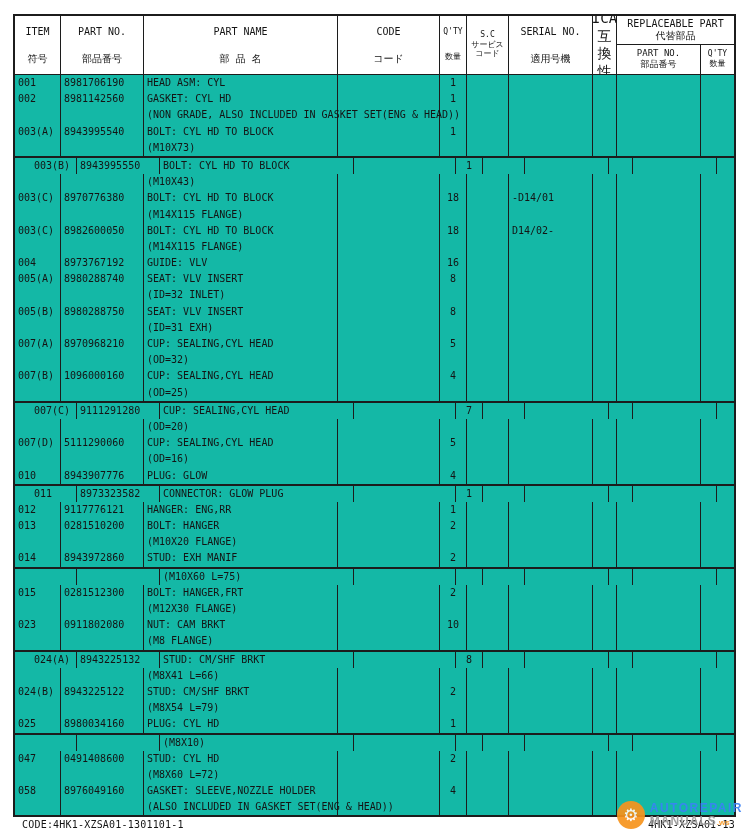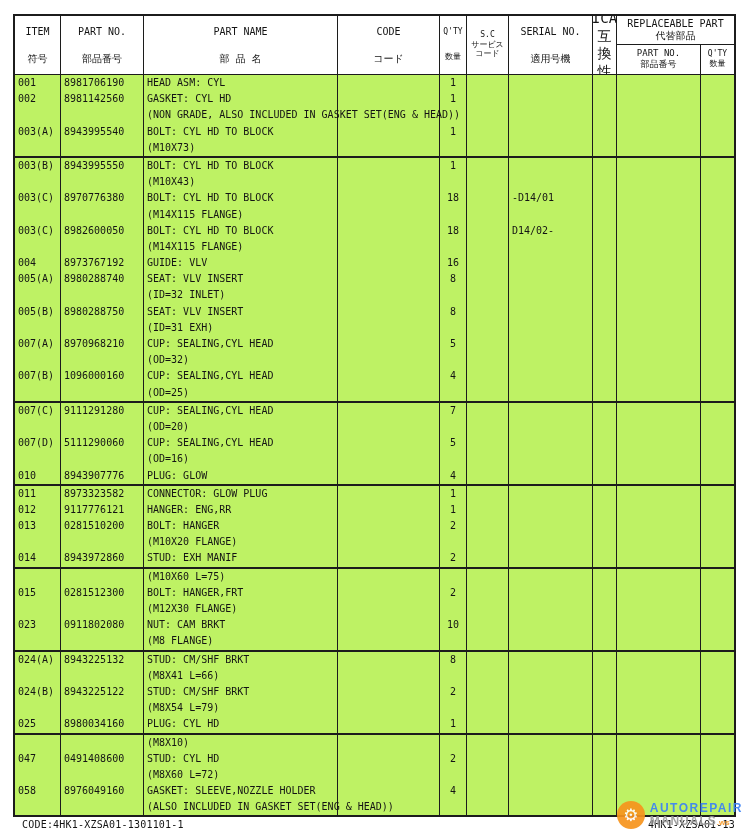--- a/index.html
+++ b/index.html
@@ -29,27 +29,27 @@
     font-size:10px;line-height:1.2;white-space:nowrap;
   }
   .hgroup-bottom{flex:1;display:flex;}
   .hgb-cell{
     box-sizing:border-box;border-right:1px solid #1c1c1c;
     display:flex;flex-direction:column;align-items:center;justify-content:center;
     gap:1px;font-size:9px;line-height:1.1;white-space:nowrap;overflow:hidden;
   }
   .hgb-part{width:84px}.hgb-qty{width:33px;border-right:none;font-size:8px}
   
-  .tbody{background:#bef264;}
+  .tbody{background:#14b8a6;}
   .row{
     display:grid;
     grid-template-columns:46px 83px 194px 102px 27px 42px 84px 24px 84px 33px;
     height:16.2px;line-height:16.2px;font-size:10px;
   }
-  .row.sep{border-top:2px solid #1c1c1c;}
+  .row.sep{border-top:2px solid #1c1c1c;padding-left:16px;}
   .cell{
     box-sizing:border-box;border-right:1px solid #1c1c1c;
     padding-left:3px;white-space:nowrap;overflow:hidden;
   }
   .cell.name{overflow:visible;position:relative;z-index:2;}
   .cell.qty{text-align:center;padding-left:0;}
   .cell.last{border-right:none;}
   
   .footer-left{position:absolute;left:22px;bottom:5px;font-size:10px;letter-spacing:.2px;}
   .footer-right{position:absolute;right:14px;bottom:5px;font-size:10px;letter-spacing:.2px;}

